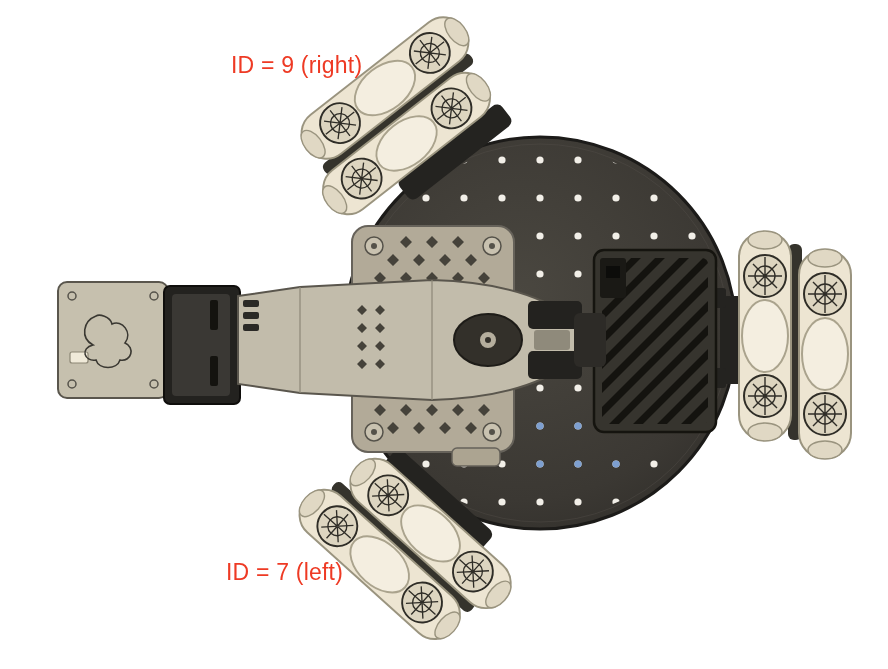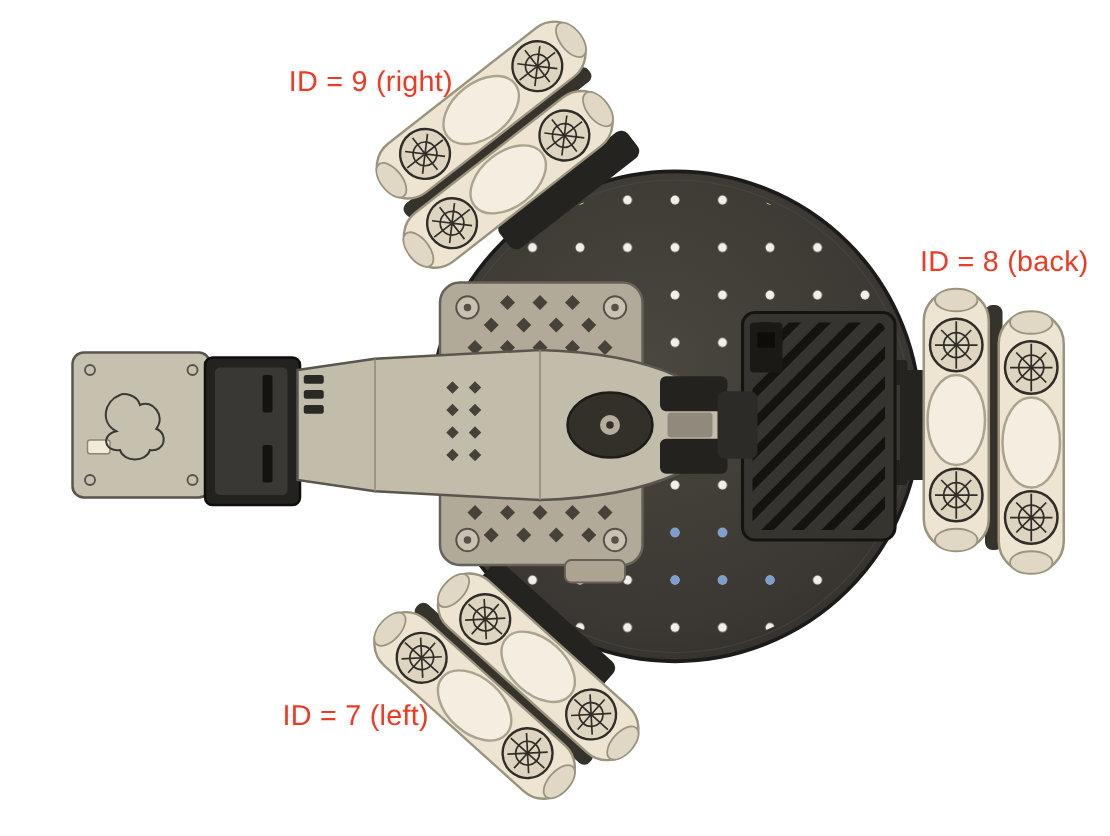--- a/index.html
+++ b/index.html
@@ -167,15 +167,14 @@
       <g>
         <rect x="528" y="301" width="54" height="28" rx="5" fill="#23221f"></rect>
         <rect x="528" y="351" width="54" height="28" rx="5" fill="#23221f"></rect>
         <rect x="574" y="313" width="32" height="54" rx="6" fill="#2d2b27"></rect>
         <rect x="534" y="330" width="36" height="20" rx="3" fill="#8f8a7b"></rect>
       </g>
     </g>
   </svg>
 
   <div class="label label-9">ID = 9 (right)</div>
-  <div class="label label-8">ID = 8 (back)</div>
   <div class="label label-7">ID = 7 (left)</div>
 </div>
 
 </body></html>

